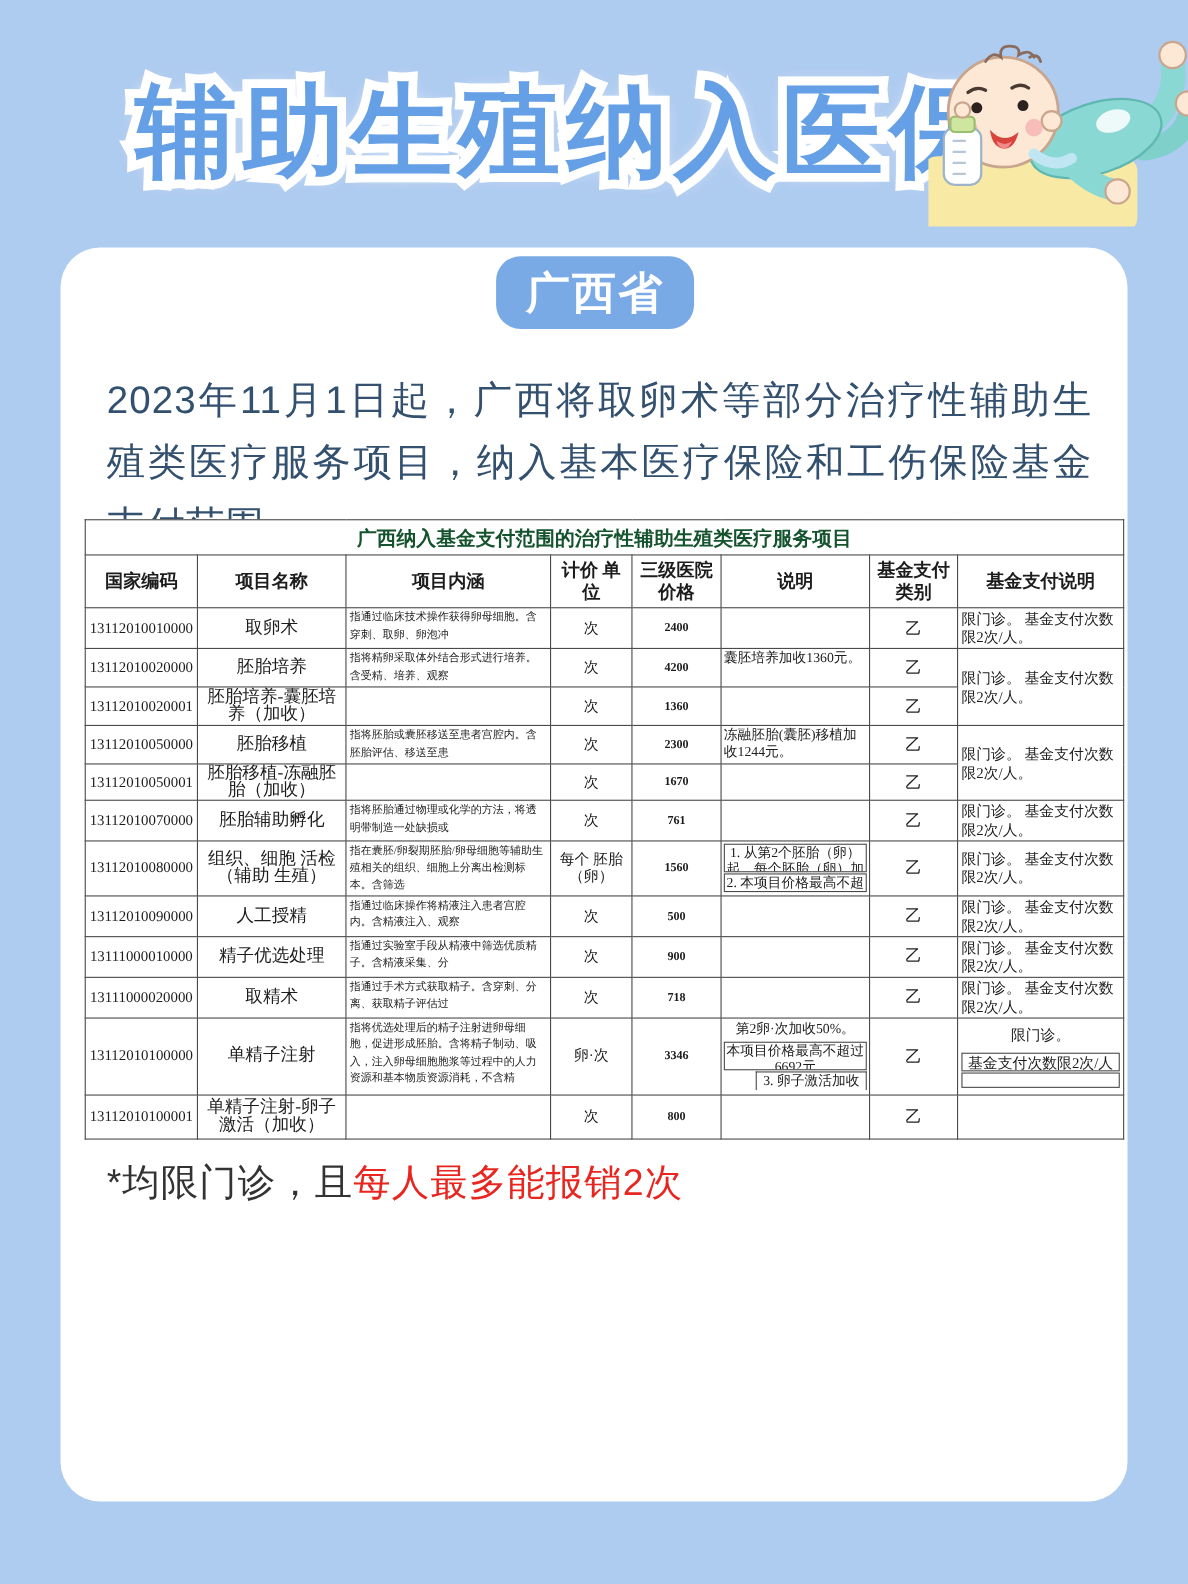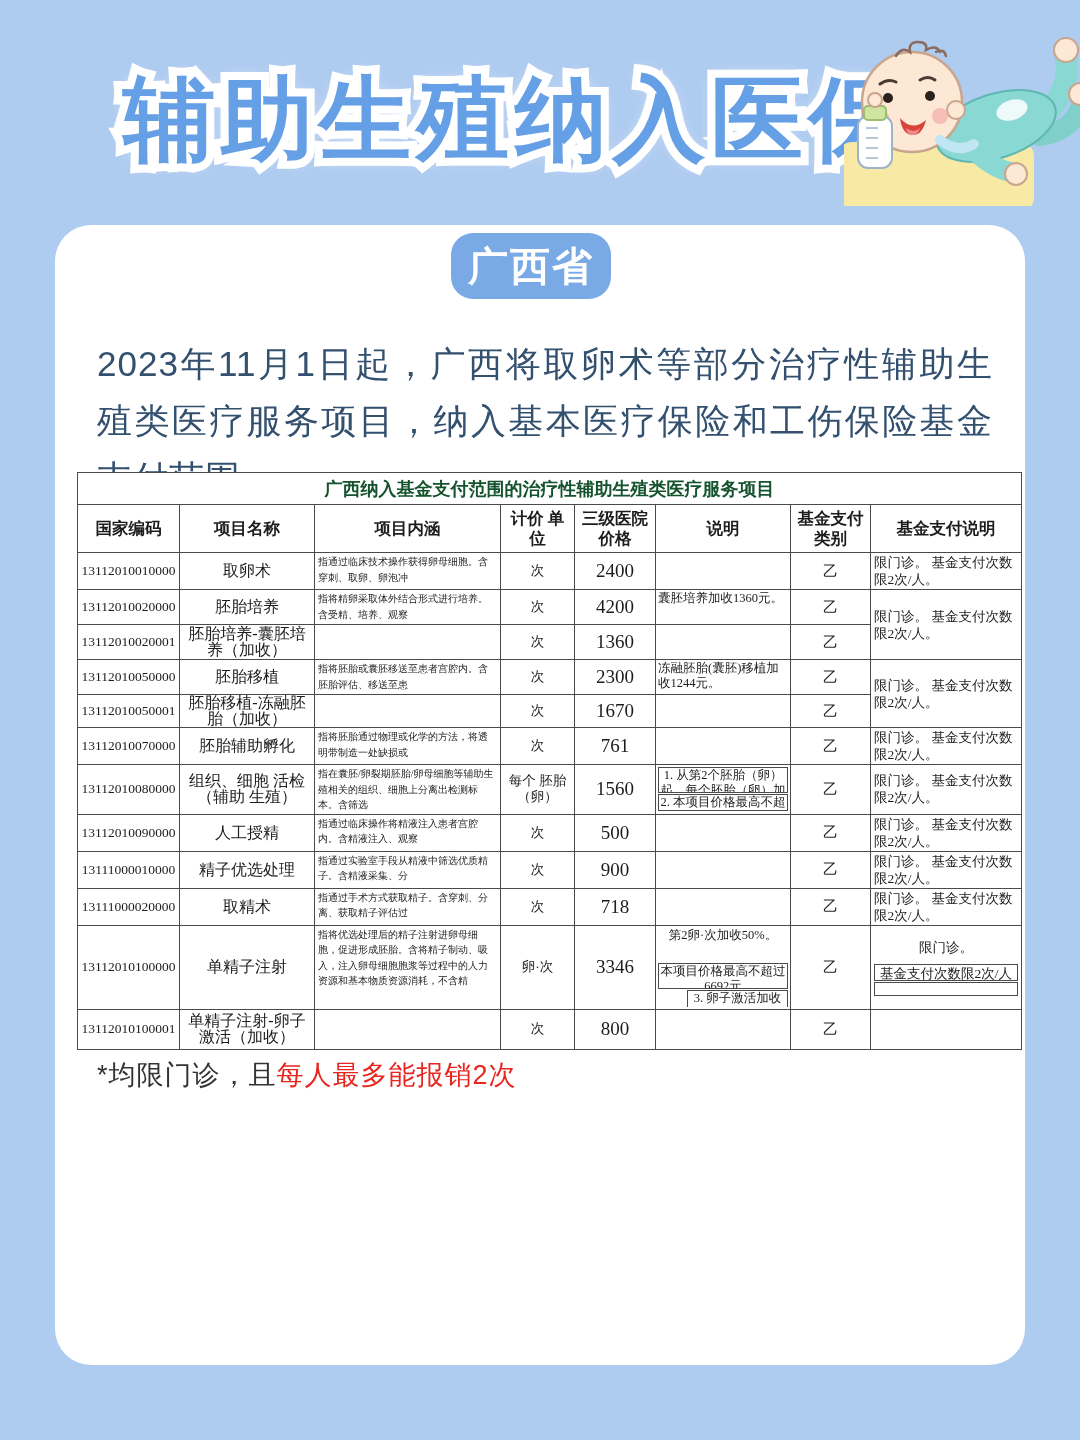--- a/index.html
+++ b/index.html
@@ -15,51 +15,51 @@
     text-shadow:0 0 10px #ffffff, 0 0 16px rgba(255,255,255,.95), 4px 6px 0 #ffffff, -4px 6px 0 #ffffff; }
   .title-front { color:#659fe6; }
 
   
   .baby { position:absolute; right:0; top:6px; width:236px; height:200px; }
 
   
   .card { position:absolute; left:55px; top:225px; width:970px; height:1140px;
     background:#ffffff; border-radius:36px; }
 
-  .badge { position:absolute; left:396px; top:8px; width:160px; height:66px;
+  .badge { position:absolute; left:396px; top:8px; width:180px; height:66px;
     background:#79aae6; border-radius:22px; color:#ffffff; font-size:40px; font-weight:bold;
     display:flex; align-items:center; justify-content:center; letter-spacing:2px; }
 
   .intro { position:absolute; left:42px; top:110px; width:896px;
     font-size:35px; line-height:57px; color:#33506f; letter-spacing:1px; text-align:justify; }
 
   
   .tbl-wrap { position:absolute; left:22px; top:247px; width:946px; }
   table { border-collapse:collapse; table-layout:fixed; width:944px; background:#ffffff;
     font-family:"Liberation Serif", serif; color:#1c1c1c; }
   td { border:1px solid #4a4a4a; text-align:center; vertical-align:middle; overflow:hidden; padding:0 2px; }
   .t-title { height:32px; color:#14532d; font-weight:bold; font-size:18px; border:1px solid #4a4a4a; }
   .t-head td { height:48px; font-weight:bold; font-size:16.5px; line-height:20px; }
   .c-code  { font-size:13.5px; }
   .c-name  { font-size:16px; line-height:16px; }
   .c-desc  { font-size:10px; line-height:15.5px; text-align:left; vertical-align:top; padding:1px 3px; }
   .c-unit  { font-size:13.5px; line-height:16px; }
-  .c-price { font-size:19px; }
+  .c-price { font-size:11px;font-weight:bold; }
   .c-note  { font-size:12.5px; line-height:15px; text-align:left; vertical-align:top; padding:1px 2px; }
   .c-cat   { font-size:15px; }
   .c-pay   { font-size:13.5px; line-height:17px; text-align:left; padding:1px 3px;margin-left:40px; }
   .subbox  { display:block; border:1px solid #4a4a4a; margin:1px 0 1px 0; padding:0 1px; overflow:hidden; text-align:center; }
   .clip26  { max-height:26px; }
   .clip17  { max-height:17px; }
   .emptybox{ height:14px; }
   tr.h35 td{ height:35px; } tr.h30 td{ height:30px; } tr.h46 td{ height:46px; }
   tr.h70 td{ height:70px; } tr.h40 td{ height:40px; }
 
   
-  .note { position:absolute; left:42px; width:905px; font-size:27px; line-height:56px; color:#333333; letter-spacing:1px; }
+  .note { position:absolute; left:42px; width:905px; font-size:34px; line-height:56px; color:#333333; letter-spacing:1px; }
   .note .red { color:#e8251f; }
   .note1 { top:822px; }
   .note2 { top:912px; }
 </style>
 </head>
 <body>
 
 <div class="title-wrap">
   <div class="title-layer title-back">辅助生殖纳入医保</div>
   <div class="title-layer title-front">辅助生殖纳入医保</div>
@@ -251,21 +251,21 @@
         <td class="c-pay">限门诊。 基金支付次数限2次/人。</td>
       </tr>
 
       <tr class="h70">
         <td class="c-code">13112010100000</td>
         <td class="c-name">单精子注射</td>
         <td class="c-desc">指将优选处理后的精子注射进卵母细胞，促进形成胚胎。含将精子制动、吸入，注入卵母细胞胞浆等过程中的人力资源和基本物质资源消耗，不含精</td>
         <td class="c-unit">卵·次</td>
         <td class="c-price">3346</td>
         <td class="c-note">
-          <span class="subbox" style="border:none;margin-bottom:20px;">第2卵·次加收50%。</span>
+          <span class="subbox" style="border:none;margin-bottom:4px;">第2卵·次加收50%。</span>
           <span class="subbox clip26">本项目价格最高不超过6692元</span>
           <span class="subbox clip17" style="border-bottom:none;margin-left:29px;">3. 卵子激活加收800元.</span>
         </td>
         <td class="c-cat">乙</td>
         <td class="c-pay">
           <span class="subbox" style="border:none;margin-bottom:8px;">限门诊。</span>
           <span class="subbox clip17">基金支付次数限2次/人</span>
           <span class="subbox emptybox"></span>
         </td>
       </tr>

